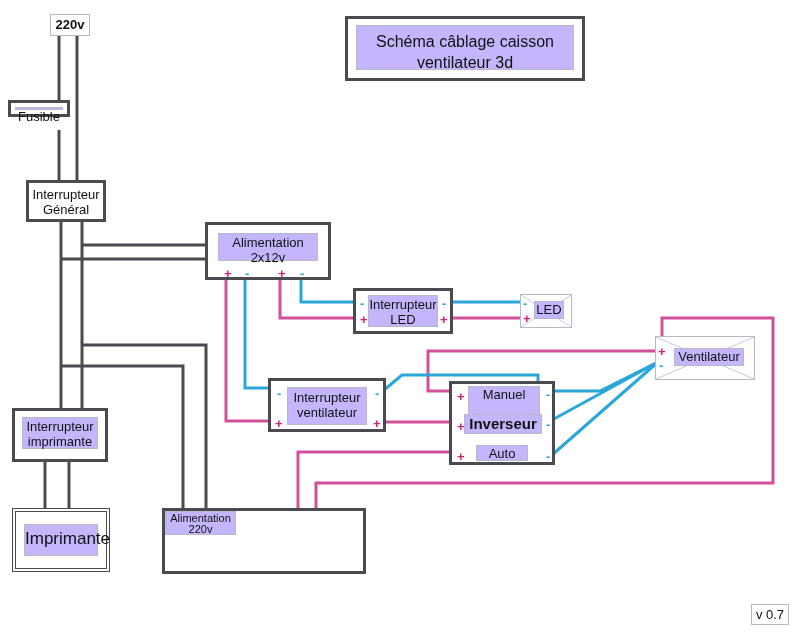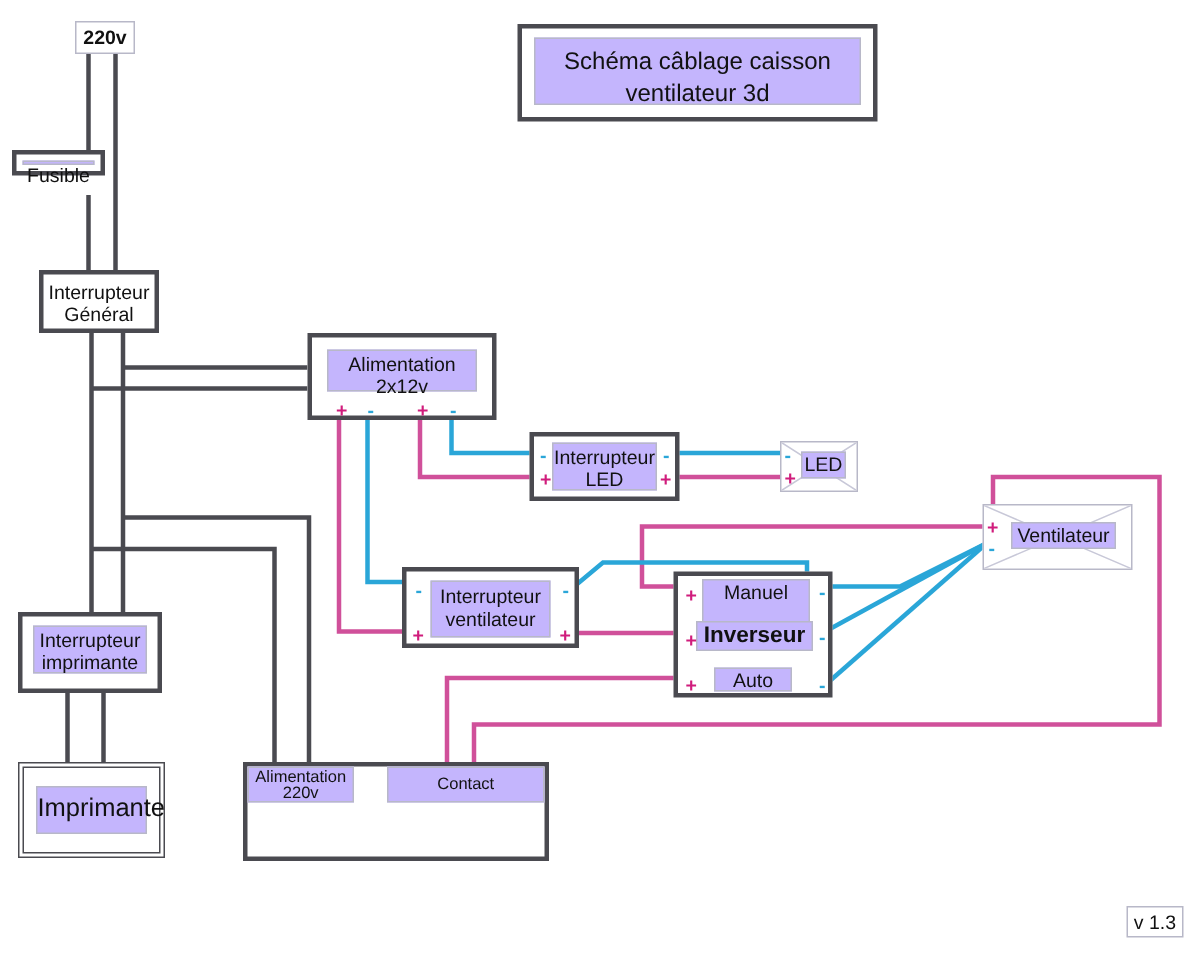--- a/index.html
+++ b/index.html
@@ -157,18 +157,17 @@
 
 <div class="box" style="left:12px;top:508px;width:98px;height:64px;border:4px double #4a4a50;">
   <div class="inner" style="left:8px;top:12px;right:8px;bottom:12px;font-size:17px;line-height:28px;">Imprimante</div>
 </div>
 
 <div class="box thick" style="left:162px;top:508px;width:204px;height:66px;">
   <div class="inner" style="left:0;top:0;width:71px;height:24px;font-size:11px;line-height:11px;padding-top:1px;">
     <span>Alimentation</span><br>
     <span>220v</span>
   </div>
-  <div class="inner" style="left:93px;top:0;right:0;height:24px;font-size:11px;line-height:22px;">Contact</div>
 </div>
 
 <div class="box thin" style="left:751px;top:604px;width:38px;height:21px;">
-  <div class="lbl t" style="left:0;right:0;top:3px;">v 1.3</div>
+  <div class="lbl t" style="left:0;right:0;top:3px;">v 0.7</div>
 </div>
 
 </body></html>

